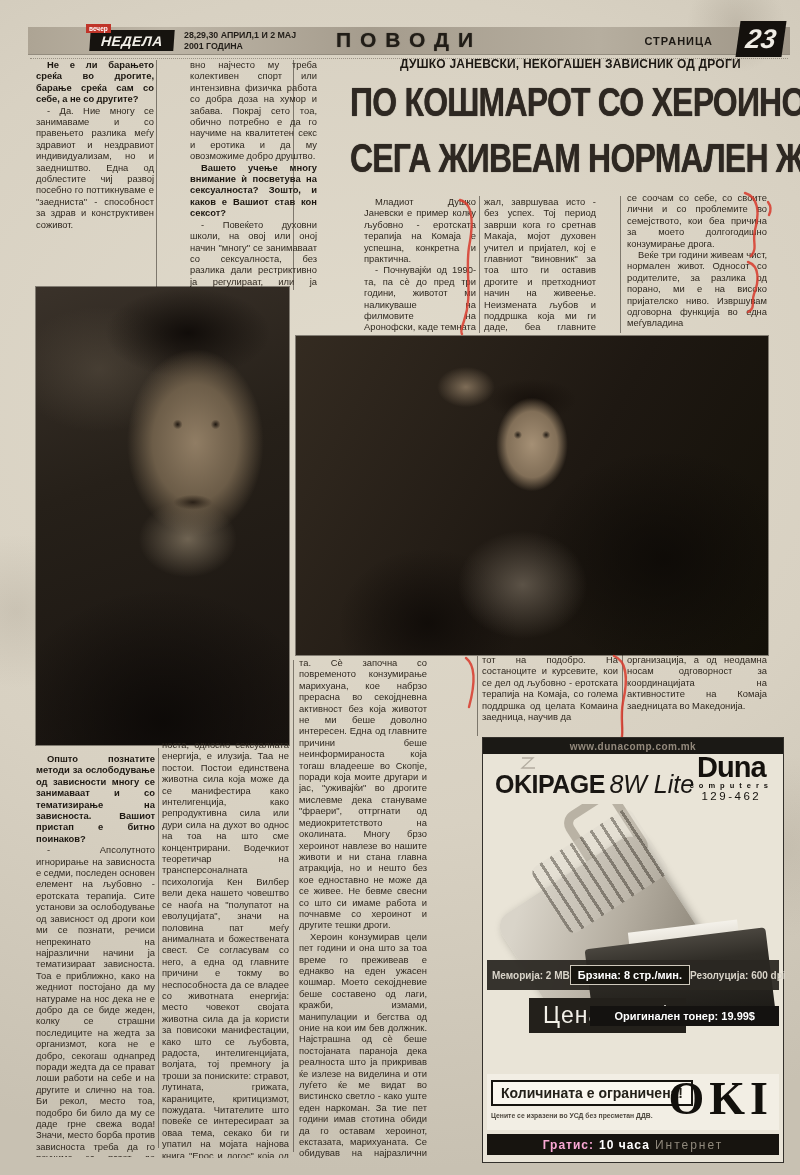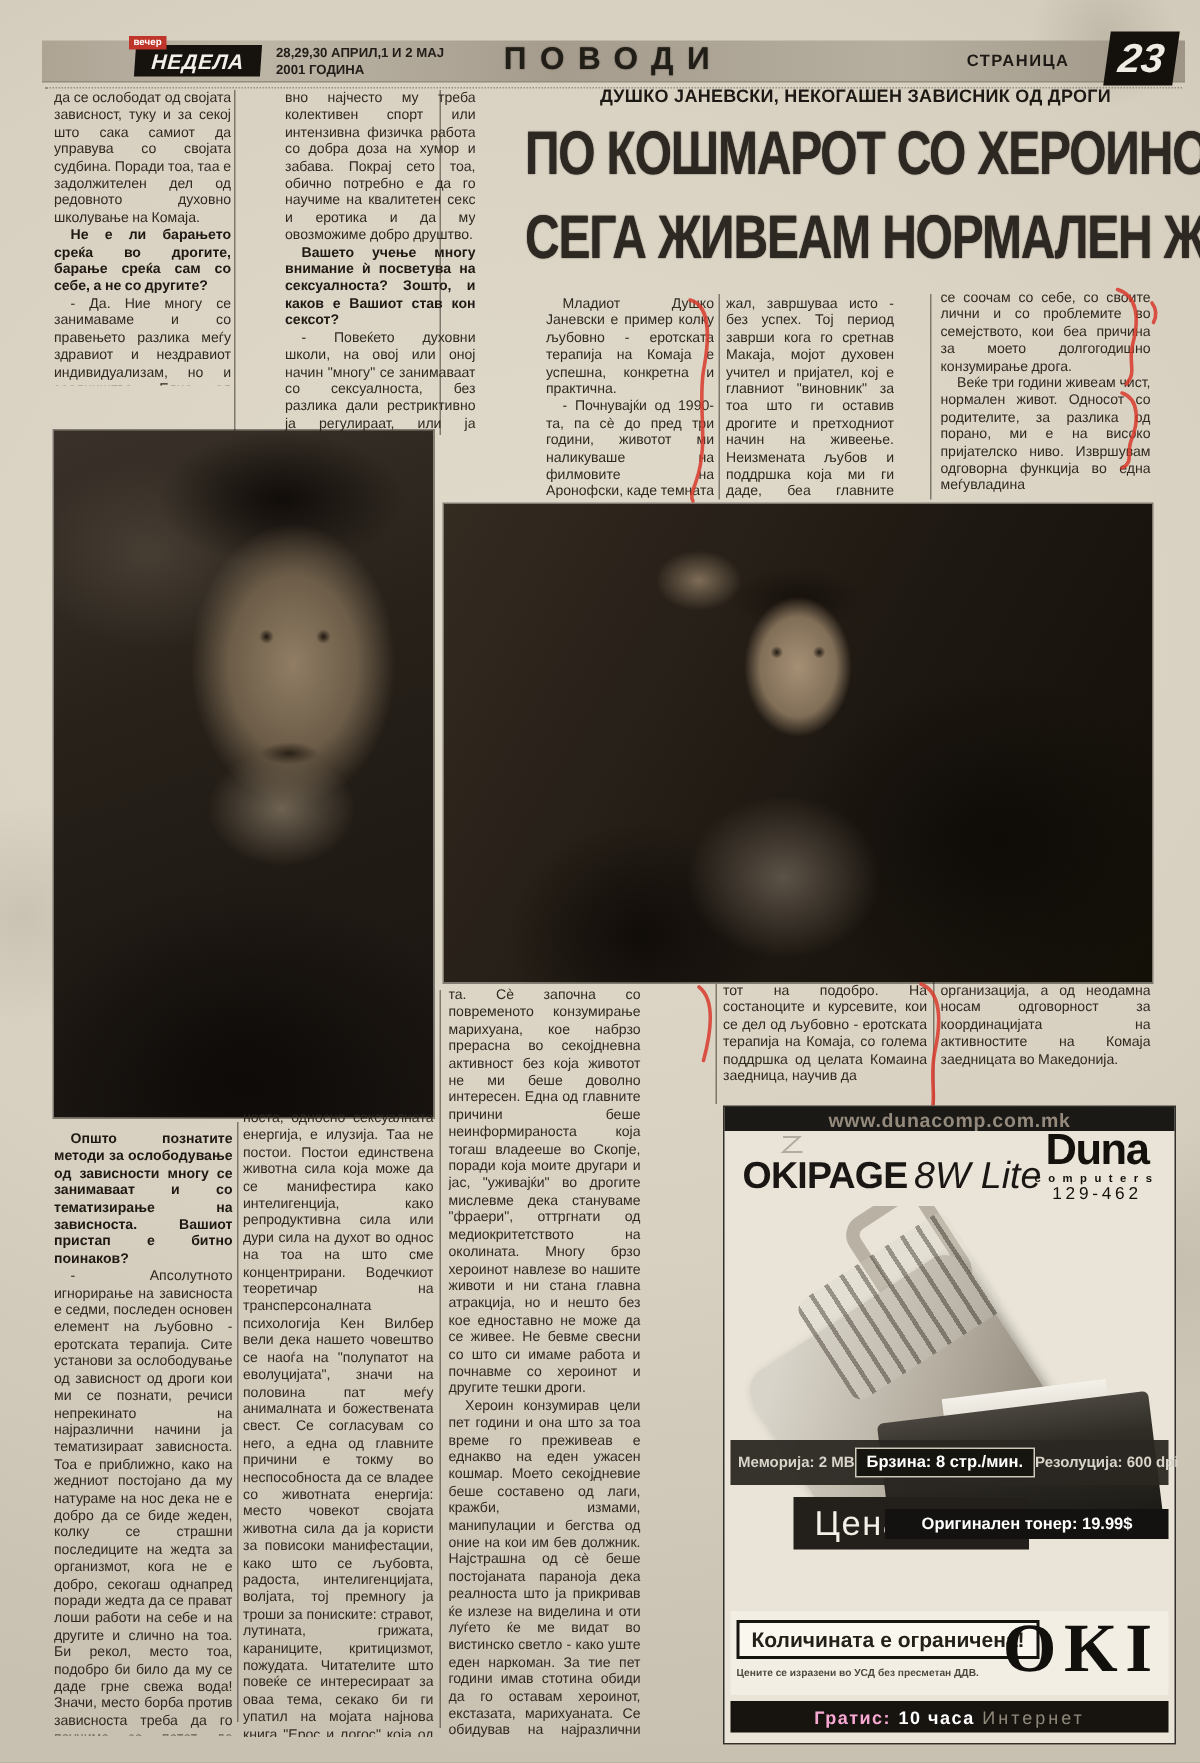--- a/index.html
+++ b/index.html
@@ -72,21 +72,21 @@
     radial-gradient(ellipse 170px 140px at 78% 70%, rgba(12,9,6,.8), transparent 78%),
     linear-gradient(120deg,#342b21,#1e1812 55%,#131008 100%);}
   
   .redmark{position:absolute;pointer-events:none;}
   .redmark path{fill:none;stroke:#d8392b;stroke-width:2.4;stroke-linecap:round;opacity:.85;}
   
   #ad{position:absolute;left:482px;top:737px;width:302px;height:426px;background:#e9e4d7;
     border:1px solid #33302b;box-sizing:border-box;}
   .ad-topbar{position:absolute;left:0;right:0;top:0;height:16px;background:#1b1915;display:flex;
     align-items:center;justify-content:center;}
-  .ad-topbar span{color:#93897c;font-size:13px;font-weight:bold;letter-spacing:.5px;}
+  .ad-topbar span{color:#93897c;font-size:10px;font-weight:bold;letter-spacing:.5px;}
   .ad-product{position:absolute;left:12px;top:32px;color:#191613;white-space:nowrap;}
   .ad-prod-name{font-size:25px;font-weight:800;letter-spacing:-.5px;}
   .ad-prod-model{font-size:25px;font-style:italic;font-weight:400;letter-spacing:0;}
   .ad-brand{position:absolute;right:10px;top:16px;text-align:center;color:#14110d;}
   .ad-brand-name{font-size:29px;font-weight:bold;letter-spacing:-1px;line-height:26px;}
   .ad-brand-sub{font-size:7.5px;letter-spacing:5px;font-weight:bold;margin-top:1px;}
   .ad-brand-phone{font-size:11.5px;font-weight:normal;letter-spacing:2.5px;}
   .ad-printer{position:absolute;left:0;top:66px;right:0;height:250px;overflow:hidden;}
   .pr-body{position:absolute;left:32px;top:62px;width:168px;height:128px;border-radius:16px;
     background:linear-gradient(140deg,#d9d4c9 10%,#b4ada0 60%,#8f887b);transform:rotate(-33deg);
@@ -142,21 +142,20 @@
   </div>
   <div class="dotline"></div>
 
   <div class="kicker">ДУШКО ЈАНЕВСКИ, НЕКОГАШЕН ЗАВИСНИК ОД ДРОГИ</div>
   <div class="headline">
     <span class="hl">ПО КОШМАРОТ СО ХЕРОИНОТ,</span>
     <span class="hl">СЕГА ЖИВЕАМ НОРМАЛЕН ЖИВОТ</span>
   </div>
 
   <div class="txtcol" id="col1t">
-      <p class="bp ni">да се ослободат од својата зависност, туку и за секој што сака самиот да управува со својата судбина. Поради тоа, таа е задолжителен дел од редовното духовно школување на Комаја.</p>
       <p class="bp b">Не е ли барањето среќа во дрогите, барање среќа сам со себе, а не со другите?</p>
       <p class="bp">- Да. Ние многу се занимаваме и со правењето разлика меѓу здравиот и нездравиот индивидуализам, но и заедништво. Една од доблестите чиј развој посебно го поттикнуваме е "заедниста" - способност за здрав и конструктивен соживот.</p>
     </div>
   <div class="txtcol" id="col2t">
       <p class="bp ni">вно најчесто му треба колективен спорт или интензивна физичка работа со добра доза на хумор и забава. Покрај сето тоа, обично потребно е да го научиме на квалитетен секс и еротика и да му овозможиме добро друштво.</p>
       <p class="bp b">Вашето учење многу внимание ѝ посветува на сексуалноста? Зошто, и каков е Вашиот став кон сексот?</p>
       <p class="bp">- Повеќето духовни школи, на овој или оној начин "многу" се занимаваат со сексуалноста, без разлика дали рестриктивно ја регулираат, или ја користат за духовниот развој. Сексуал-</p>
     </div>
   <div class="txtcol" id="col3t">
       <p class="bp">Младиот Душко Јаневски е пример колку љубовно - еротската терапија на Комаја е успешна, конкретна и практична.</p>

